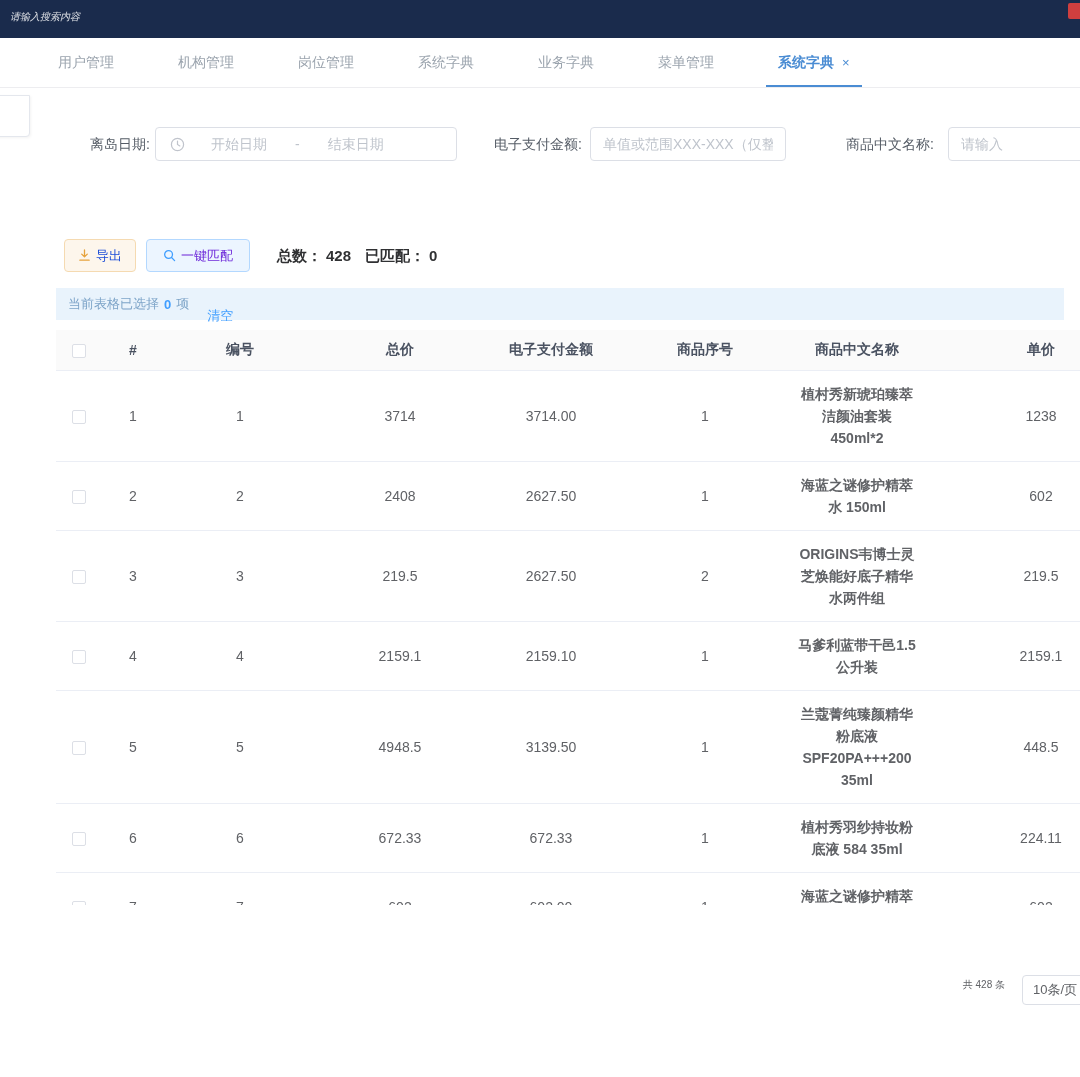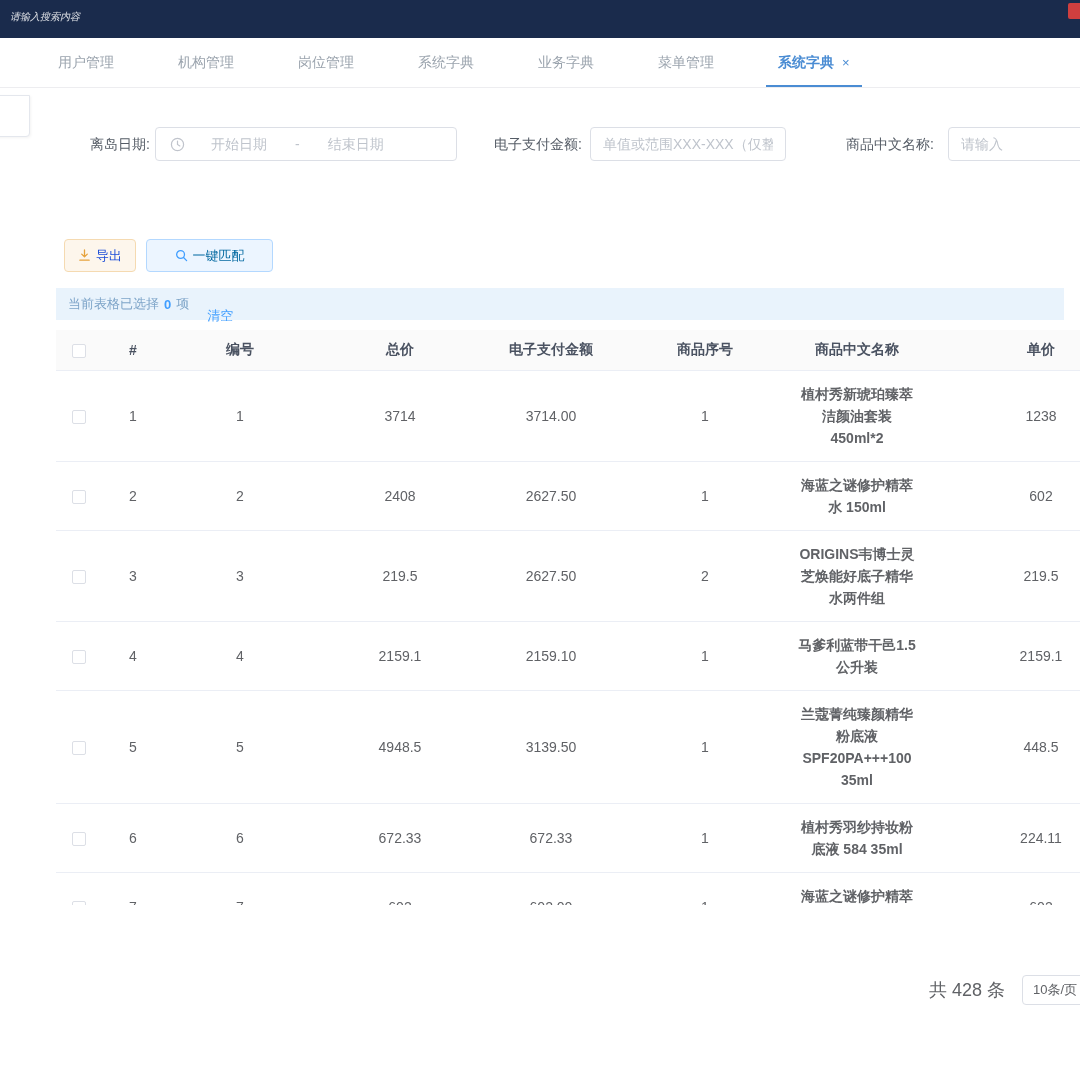--- a/index.html
+++ b/index.html
@@ -42,21 +42,21 @@
   .f-input::placeholder { color:#bfc4cc; }
   .input-amount { left:590px; width:196px; }
   .input-name { left:948px; width:150px; }
 
   
   .toolbar { position:absolute; left:0; top:239px; width:1080px; height:33px; }
   .btn { position:absolute; top:0; height:33px; border-radius:4px; font-size:13px; display:flex;
          align-items:center; justify-content:center; cursor:pointer; font-family:inherit; }
   .btn svg { margin-right:5px; }
   .btn-export { left:64px; width:72px; background:#fdf6ec; border:1px solid #f5dab1; color:#1d4ed8; }
-  .btn-match { left:146px; width:127px; background:#ecf5ff; border:1px solid #b3d8ff; color:#0369a1; }
+  .btn-match { left:146px; width:104px; background:#ecf5ff; border:1px solid #b3d8ff; color:#6d28d9; }
   .stats { position:absolute; left:277px; top:0; line-height:33px; font-size:15px; font-weight:bold; color:#303133; }
   .stats span { margin-right:4px; }
   .stats .gap { margin-left:10px; }
 
   
   .selbar { position:absolute; left:56px; top:288px; width:1008px; height:32px; background:#e9f3fc;
             border-radius:0; display:flex; align-items:center; padding-left:12px; font-size:13px; color:#7da4c8; }
   .selbar .count { color:#409eff; font-weight:bold; margin:0 5px; }
   .selbar .suffix { margin-right:18px; }
   .selbar .clear { color:#409eff; cursor:pointer;margin-top:24px; }
@@ -66,21 +66,21 @@
   table { border-collapse:collapse; table-layout:fixed; width:1104px; font-size:14px; color:#606266; }
   th, td { text-align:center; vertical-align:middle; border-bottom:1px solid #ebeef5; }
   thead th { height:40px; background:#fafafa; color:#4a5261; font-weight:bold; font-size:14px; }
   td { padding:12px 6px; line-height:22px; }
   .cb { display:inline-block; width:14px; height:14px; border:1px solid #dcdfe6; border-radius:2px;
         background:#fff; vertical-align:middle; cursor:pointer; }
   .name-cell { line-height:22px;font-weight:bold; }
 
   
   .pager-total { position:absolute; left:855px; top:978px; width:150px; text-align:right;
-                 font-size:18px; color:#606266; }
+                 font-size:10px; color:#606266; }
   .page-size { position:absolute; left:1022px; top:975px; width:86px; height:30px; border:1px solid #dcdfe6;
                border-radius:4px; background:#fff; font-size:13px; color:#606266; line-height:28px;
                padding-left:10px; cursor:pointer; }
 </style>
 </head>
 <body>
 
 <div class="page">
 
   <header class="topbar">
@@ -140,20 +140,23 @@
       </svg>
       <span>导出</span>
     </button>
     <button class="btn btn-match">
       <svg width="13" height="13" viewBox="0 0 14 14">
         <circle cx="6" cy="6" r="4.2" fill="none" stroke="#409eff" stroke-width="1.4"></circle>
         <path d="M9.2 9.2 L12.5 12.5" stroke="#409eff" stroke-width="1.4" stroke-linecap="round"></path>
       </svg>
       <span>一键匹配</span>
     </button>
+    <div class="stats">
+      <span>总数：</span><span>428</span><span class="gap">已匹配：</span><span>0</span>
+    </div>
   </section>
 
   <div class="selbar">
     <span>当前表格已选择</span>
     <span class="count">0</span>
     <span class="suffix">项</span>
     <span class="clear">清空</span>
   </div>
 
   <div class="table-clip">
@@ -221,21 +224,21 @@
           <td class="name-cell">马爹利蓝带干邑1.5公升装</td>
           <td>2159.1</td>
         </tr>
         <tr>
           <td><span class="cb"></span></td>
           <td>5</td>
           <td>5</td>
           <td>4948.5</td>
           <td>3139.50</td>
           <td>1</td>
-          <td class="name-cell">兰蔻菁纯臻颜精华粉底液SPF20PA+++100 35ml</td>
+          <td class="name-cell">兰蔻菁纯臻颜精华粉底液SPF20PA+++200 35ml</td>
           <td>448.5</td>
         </tr>
         <tr>
           <td><span class="cb"></span></td>
           <td>6</td>
           <td>6</td>
           <td>672.33</td>
           <td>672.33</td>
           <td>1</td>
           <td class="name-cell">植村秀羽纱持妆粉底液 584 35ml</td>

